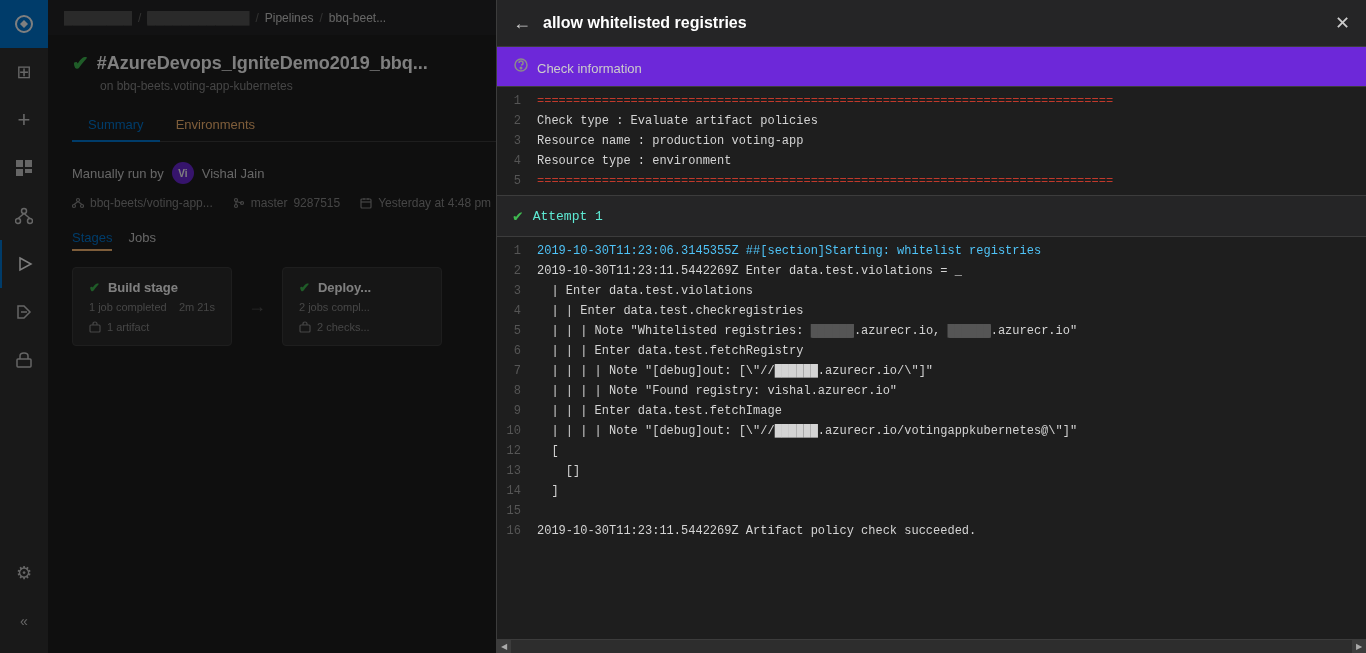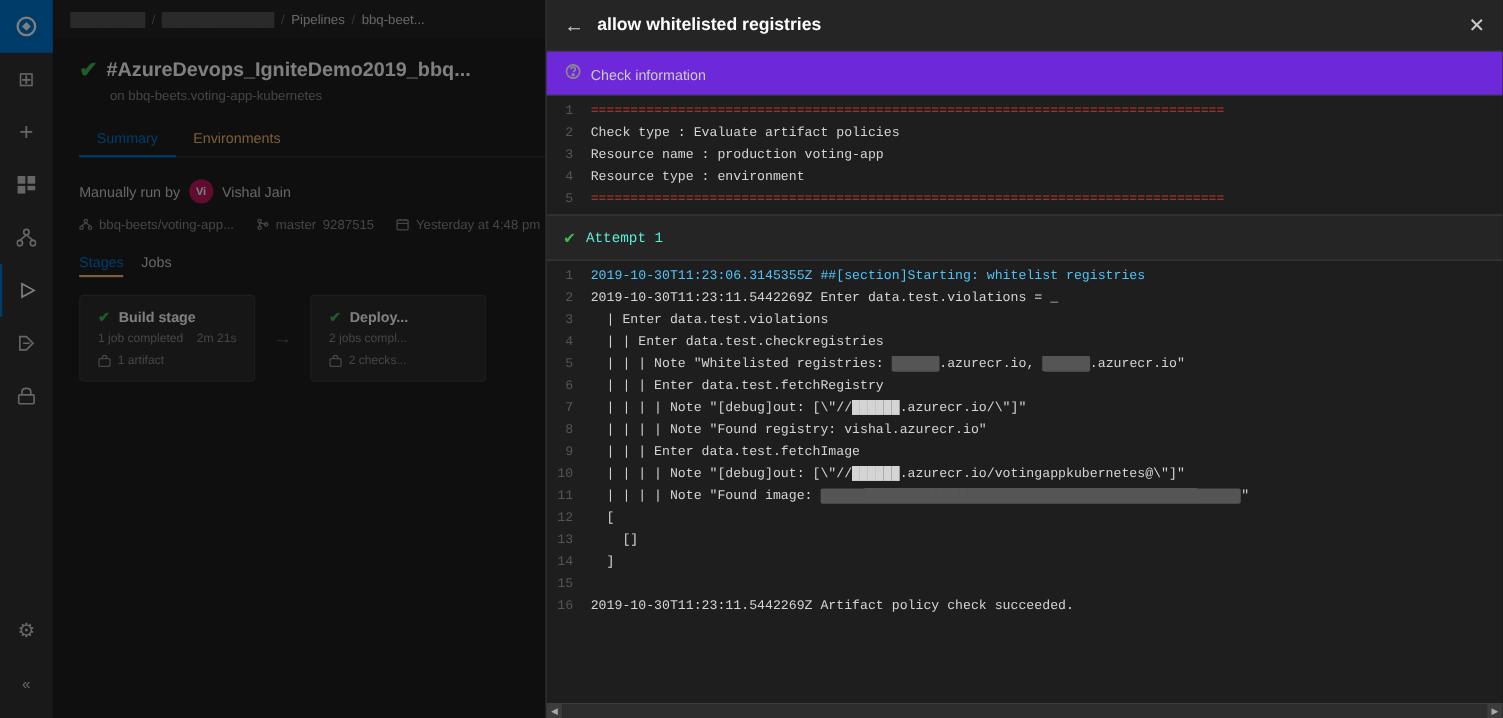--- a/index.html
+++ b/index.html
@@ -107,21 +107,21 @@
       align-items: center;
       gap: 8px;
       font-size: 13px;
       color: #cccccc;
       margin-bottom: 12px;
     }
     .avatar {
       width: 22px;
       height: 22px;
       border-radius: 50%;
-      background: #be185d;
+      background: #6d28d9;
       display: flex;
       align-items: center;
       justify-content: center;
       font-size: 10px;
       color: white;
       font-weight: bold;
     }
     .run-meta {
       display: flex;
       gap: 20px;
@@ -581,24 +581,20 @@
       </div>
       <div class="log-line">
         <span class="log-num">9</span>
         <span class="log-text">  | | | Enter data.test.fetchImage</span>
       </div>
       <div class="log-line">
         <span class="log-num">10</span>
         <span class="log-text">  | | | | Note "[debug]out: [\"//██████.azurecr.io/votingappkubernetes@\"]"</span>
       </div>
       <div class="log-line">
-        <span class="log-num">11</span>
-        <span class="log-text">  | | | | Note "Found image: <span class="redacted" style="background:#555;color:#555;padding:0 40px;">██████████████████████████████████████████</span>"</span>
-      </div>
-      <div class="log-line">
         <span class="log-num">12</span>
         <span class="log-text">  [</span>
       </div>
       <div class="log-line">
         <span class="log-num">13</span>
         <span class="log-text">    []</span>
       </div>
       <div class="log-line">
         <span class="log-num">14</span>
         <span class="log-text">  ]</span>

